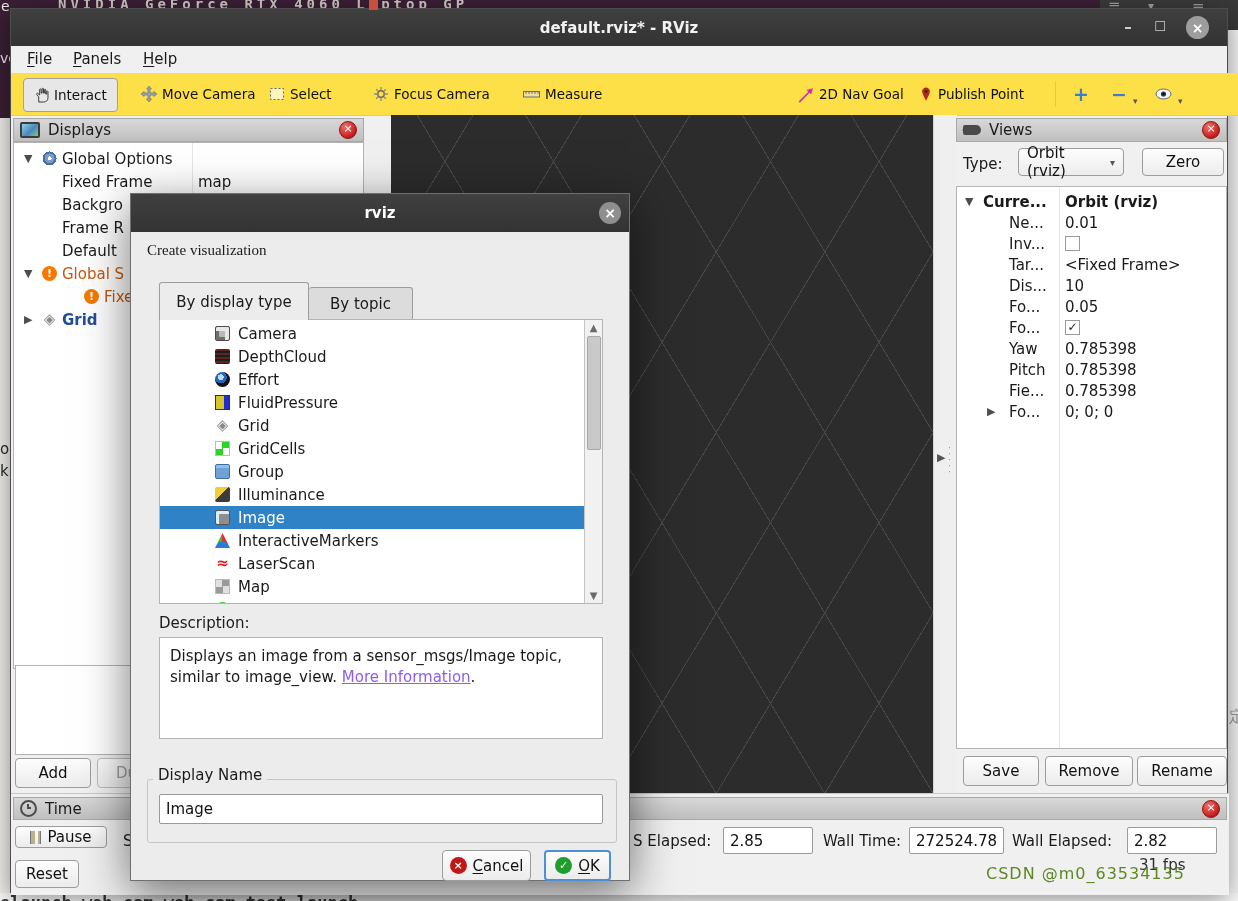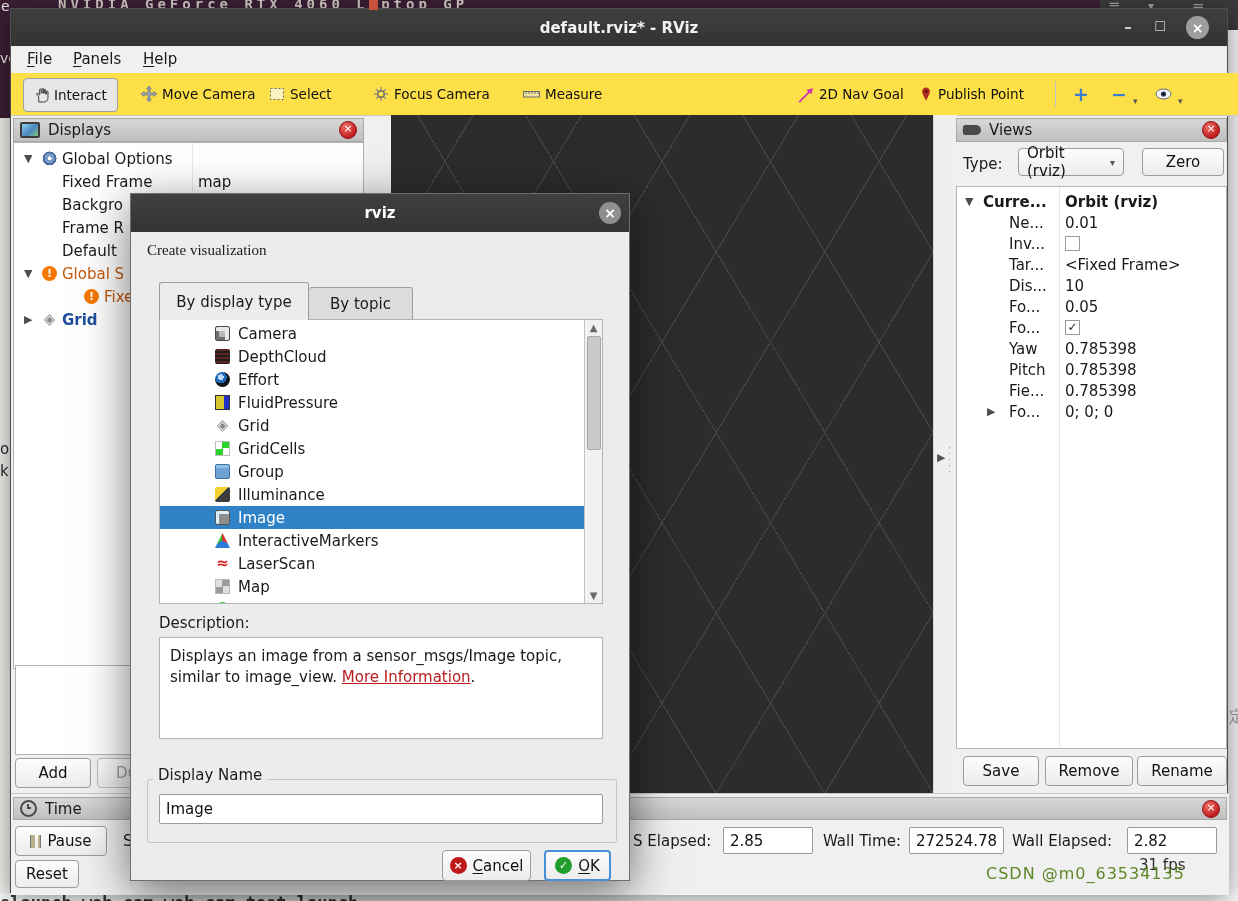--- a/index.html
+++ b/index.html
@@ -99,21 +99,21 @@
   .dtitle{left:0;top:0;width:100%;height:38px;background:linear-gradient(#404040,#333);display:flex;
           align-items:center;justify-content:center;color:#fff;font-weight:bold;}
   .tab{box-sizing:border-box;display:flex;align-items:center;justify-content:center;}
   .tab-active{background:#ececec;border:1px solid #9c9c9c;border-bottom:none;border-radius:3px 3px 0 0;}
   .tab-idle{background:#dcdcdc;border:1px solid #9c9c9c;border-left:none;border-radius:3px 3px 0 0;}
   .dlg-item{height:23px;display:flex;align-items:center;gap:8px;padding-left:55px;}
   .dlg-sel{background:#3082c6;color:#fff;}
   .scrollbar{background:#f1f1f1;border-left:1px solid #c4c4c4;}
   .sb-arrow{color:#6a6a6a;font-size:10px;text-align:center;width:100%;}
   .sb-thumb{left:2px;width:12px;background:#c9c9c9;border:1px solid #a8a8a8;border-radius:2px;}
-  .link{color:#b91c1c;text-decoration:underline;}
+  .link{color:#8b5cf6;text-decoration:underline;}
   .okring{border:2px solid #4a90d9 !important;}
   .cbtn-ic{width:17px;height:17px;border-radius:50%;color:#fff;font-size:11px;line-height:17px;
            text-align:center;flex:none;font-weight:bold;}
   .groupframe{border:1px solid #c6c6c6;border-radius:3px;}
 
   input{font-family:"DejaVu Sans","Liberation Sans",sans-serif;font-size:15px;color:#111;
         border:1px solid #9a9a9a;border-radius:2px;background:#fff;padding:0 6px;box-sizing:border-box;}
 </style>
 </head>
 <body>
@@ -355,21 +355,21 @@
           <span>Rename</span>
         </div>
     </div>
 
     <div class="abs" style="left:0;top:784px;width:1218px;height:101px;background:#f0f0f0;border-top:1px solid #c9c9c9;">
       <div class="abs phead" style="left:2px;top:3px;width:1214px;height:23px;">
         <span class="ic-clock"></span>
         <span>Time</span>
         <span class="pclose">×</span>
       </div>
-      <div class="abs btn" style="left:4px;top:32px;width:92px;height:30px;">
+      <div class="abs btn" style="left:4px;top:32px;width:92px;height:22px;">
         <span class="ic-pause"></span>
         <span>Pause</span>
       </div>
       <span class="abs" style="left:112px;top:38px;">S</span>
       <span class="abs" style="left:622px;top:38px;">S Elapsed:</span>
       <input class="abs" style="left: 712px; top: 33px; width: 90px; height: 27px;" value="2.85">
       <span class="abs" style="left:812px;top:38px;">Wall Time:</span>
       <input class="abs" style="left: 898px; top: 33px; width: 95px; height: 27px;" value="272524.78">
       <span class="abs" style="left:1001px;top:38px;">Wall Elapsed:</span>
       <input class="abs" style="left: 1116px; top: 33px; width: 90px; height: 27px;" value="2.82">

